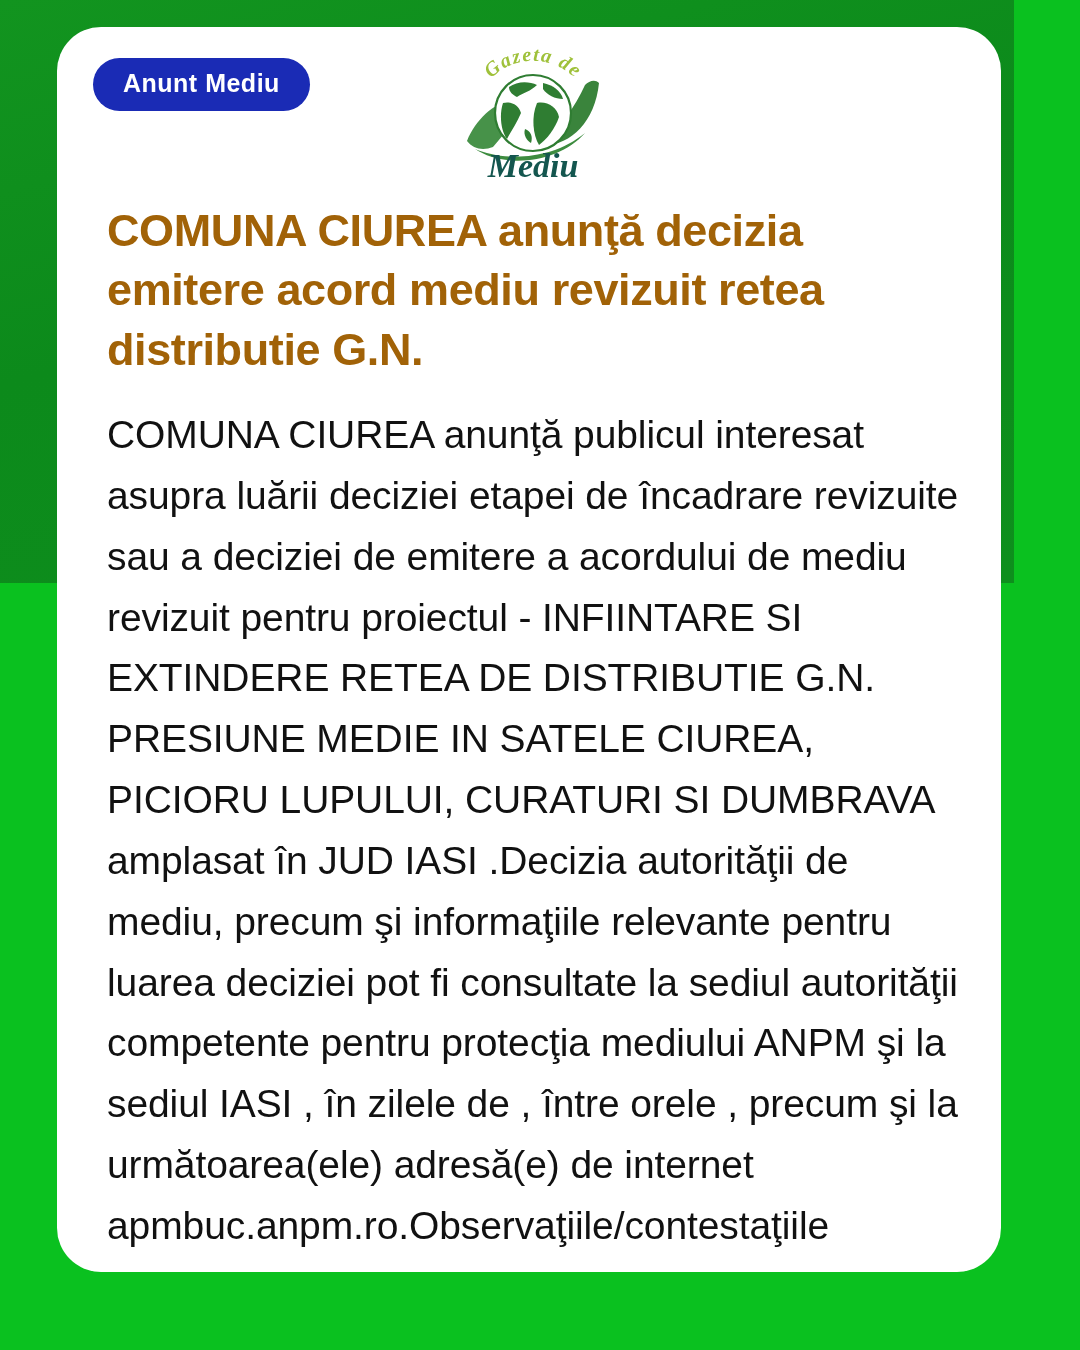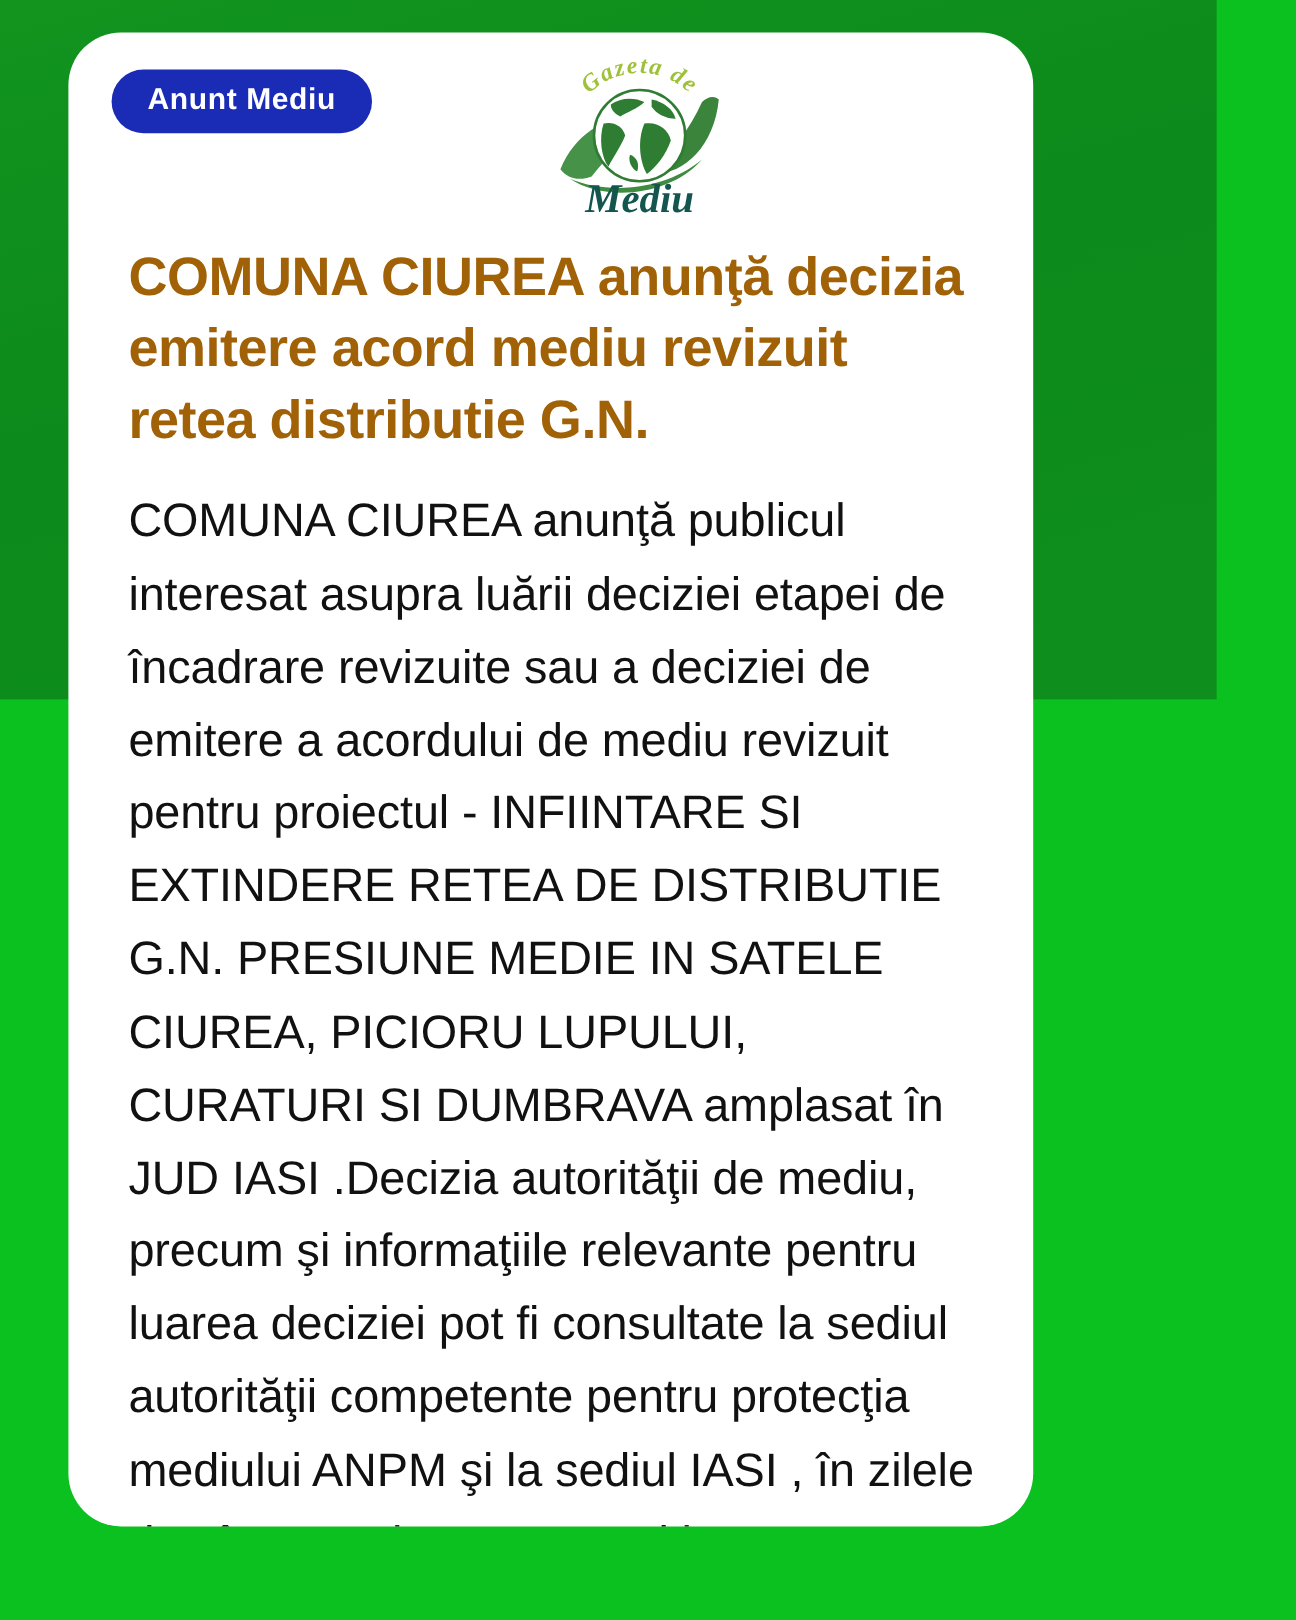--- a/index.html
+++ b/index.html
@@ -45,21 +45,21 @@
     width: 1080px;
     height: 767px;
     background: #0ac11f;
   }
 
   
   .card {
     position: absolute;
     left: 57px;
     top: 27px;
-    width: 804px;
+    width: 944px;
     height: 1245px;
     background: #ffffff;
     border-radius: 44px;
     box-sizing: border-box;
     padding: 0;
     overflow: hidden;
   }
 
   
   .card-header {

